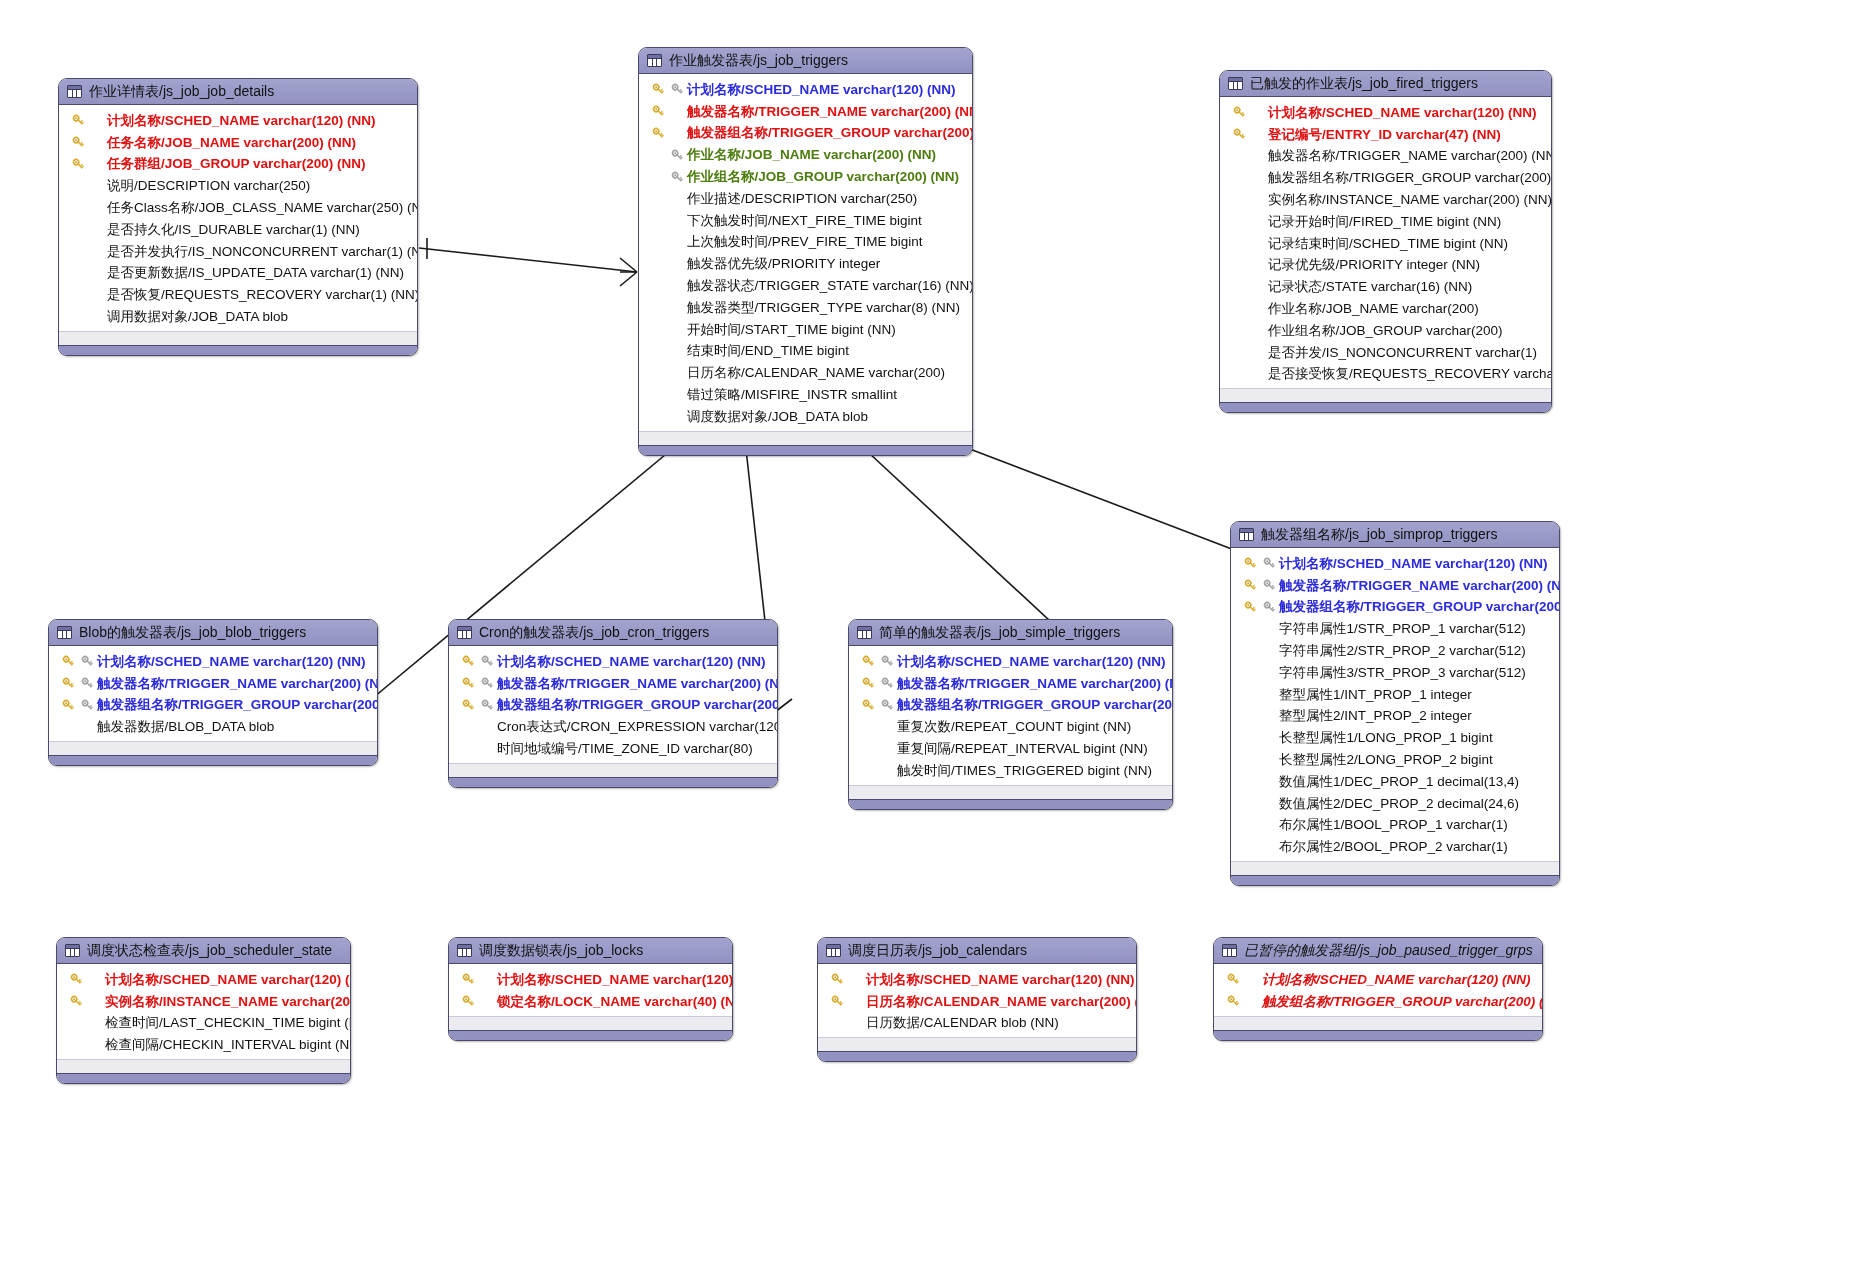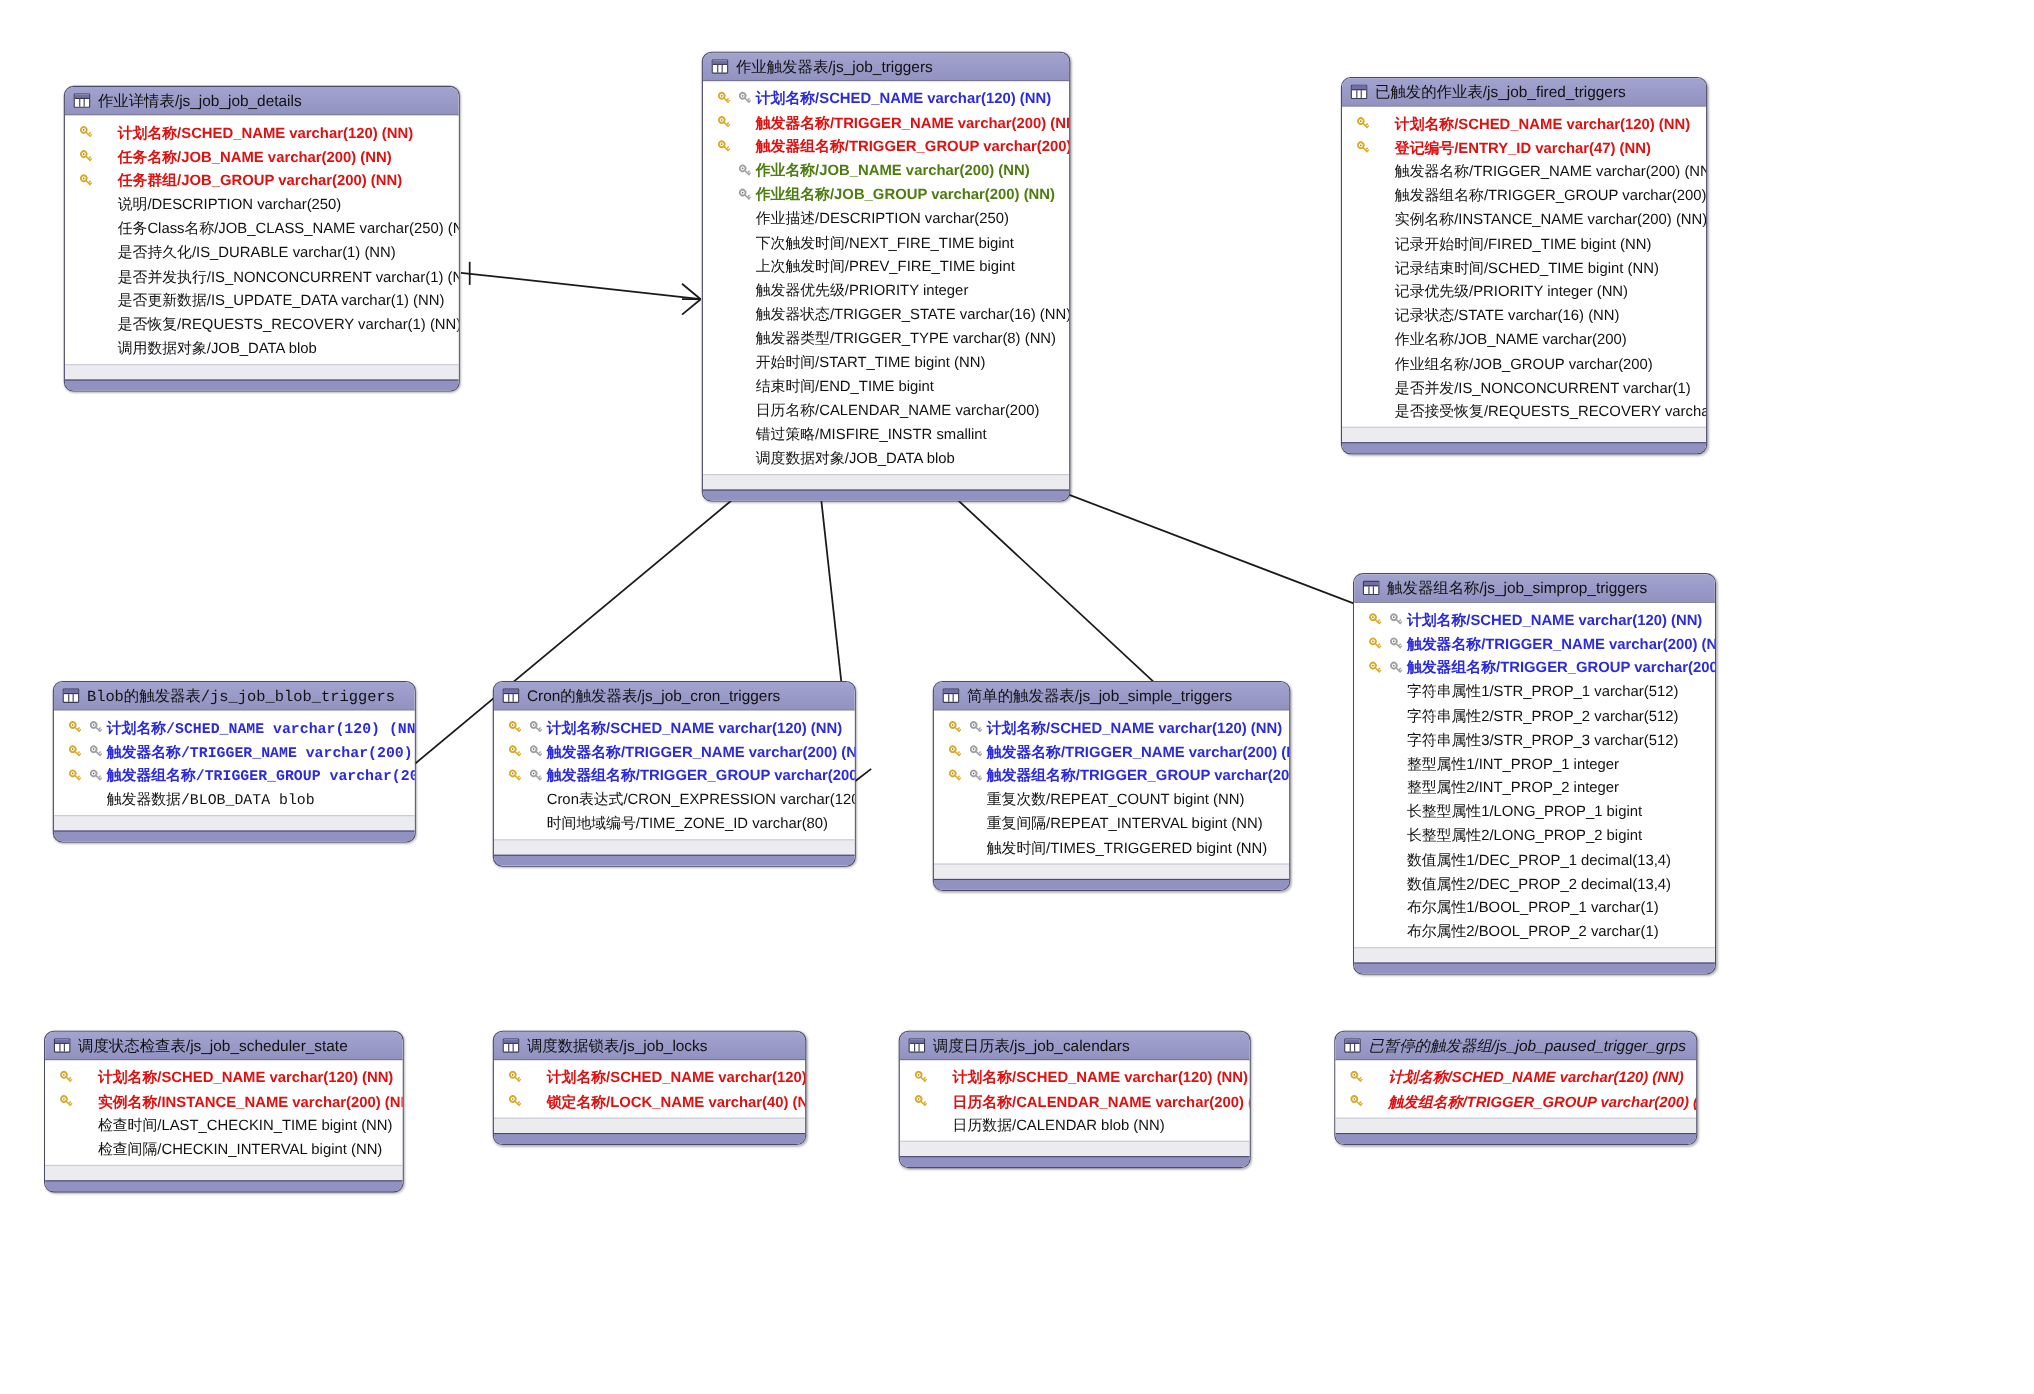--- a/index.html
+++ b/index.html
@@ -592,37 +592,37 @@
           <span class="attr-text t-black">长整型属性2/LONG_PROP_2 bigint</span>
         </div>
         <div class="attr">
           <span class="keyslot"></span>
           <span class="keyslot"></span>
           <span class="attr-text t-black">数值属性1/DEC_PROP_1 decimal(13,4)</span>
         </div>
         <div class="attr">
           <span class="keyslot"></span>
           <span class="keyslot"></span>
-          <span class="attr-text t-black">数值属性2/DEC_PROP_2 decimal(13,4)</span>
+          <span class="attr-text t-black">数值属性2/DEC_PROP_2 decimal(24,6)</span>
         </div>
         <div class="attr">
           <span class="keyslot"></span>
           <span class="keyslot"></span>
           <span class="attr-text t-black">布尔属性1/BOOL_PROP_1 varchar(1)</span>
         </div>
         <div class="attr">
           <span class="keyslot"></span>
           <span class="keyslot"></span>
           <span class="attr-text t-black">布尔属性2/BOOL_PROP_2 varchar(1)</span>
         </div>
       </div>
       <div class="ent-footer"></div>
       <div class="ent-foot-bar"></div>
     </div>
-    <div class="entity" style="left: 48px; top: 619px; width: 330px; font-family: Liberation Mono, monospace;">
+    <div class="entity" style="left: 48px; top: 619px; width: 330px;">
       <div class="ent-header">
         <span class="tbl-icon"></span>
         <span class="ent-title">Blob的触发器表/js_job_blob_triggers</span>
       </div>
       <div class="ent-body">
         <div class="attr">
           <span class="keyslot">
             <span class="key">
               <svg width="13" height="13" viewBox="0 0 13 13">
                 <g transform="rotate(-45 6.5 6.5)">
@@ -929,21 +929,21 @@
         </div>
         <div class="attr">
           <span class="keyslot"></span>
           <span class="keyslot"></span>
           <span class="attr-text t-black">触发时间/TIMES_TRIGGERED bigint (NN)</span>
         </div>
       </div>
       <div class="ent-footer"></div>
       <div class="ent-foot-bar"></div>
     </div>
-    <div class="entity" style="left: 40px; top: 937px; width: 327px;">
+    <div class="entity" style="left: 56px; top: 937px; width: 295px;">
       <div class="ent-header">
         <span class="tbl-icon"></span>
         <span class="ent-title">调度状态检查表/js_job_scheduler_state</span>
       </div>
       <div class="ent-body">
         <div class="attr">
           <span class="keyslot">
             <span class="key">
               <svg width="13" height="13" viewBox="0 0 13 13">
                 <g transform="rotate(-45 6.5 6.5)">

